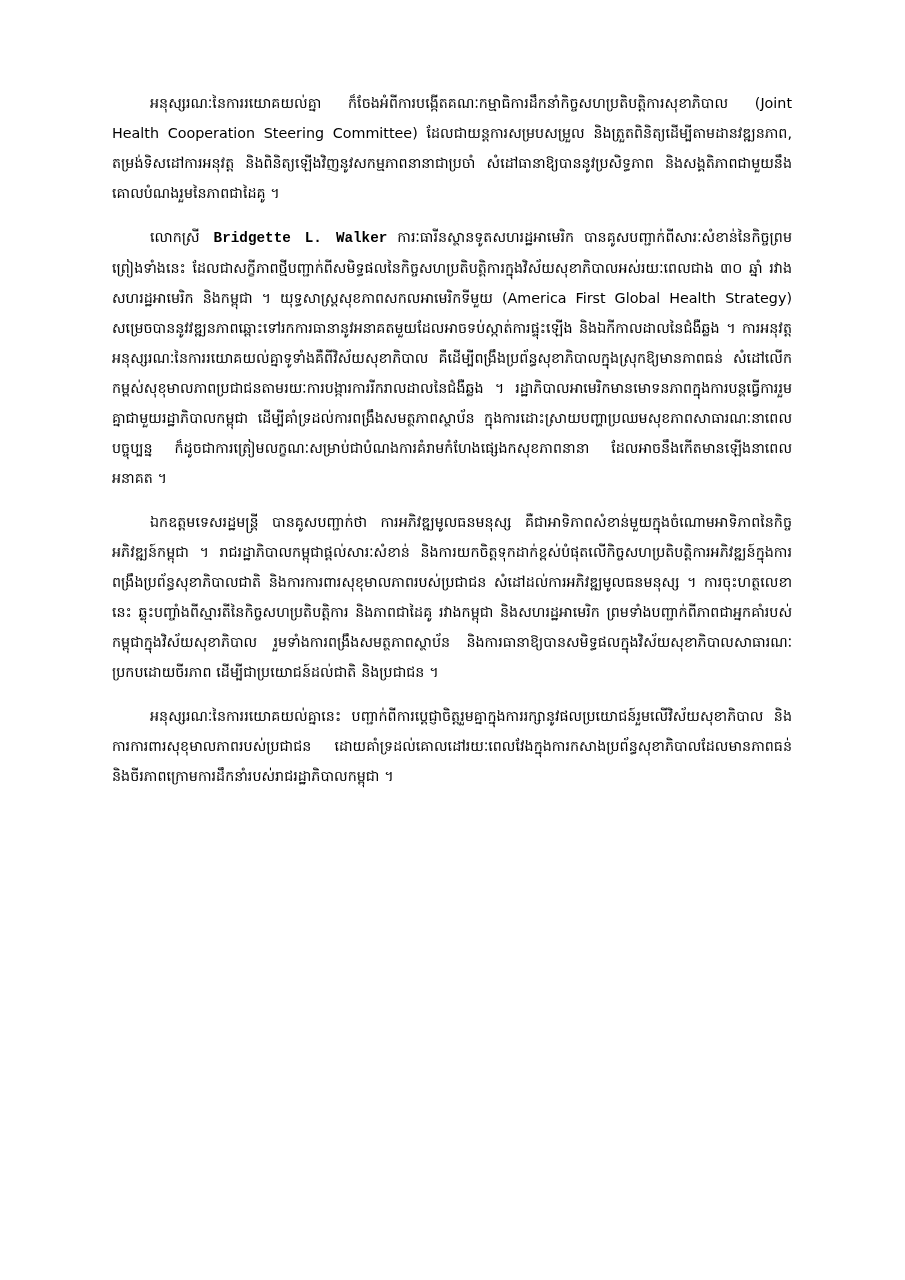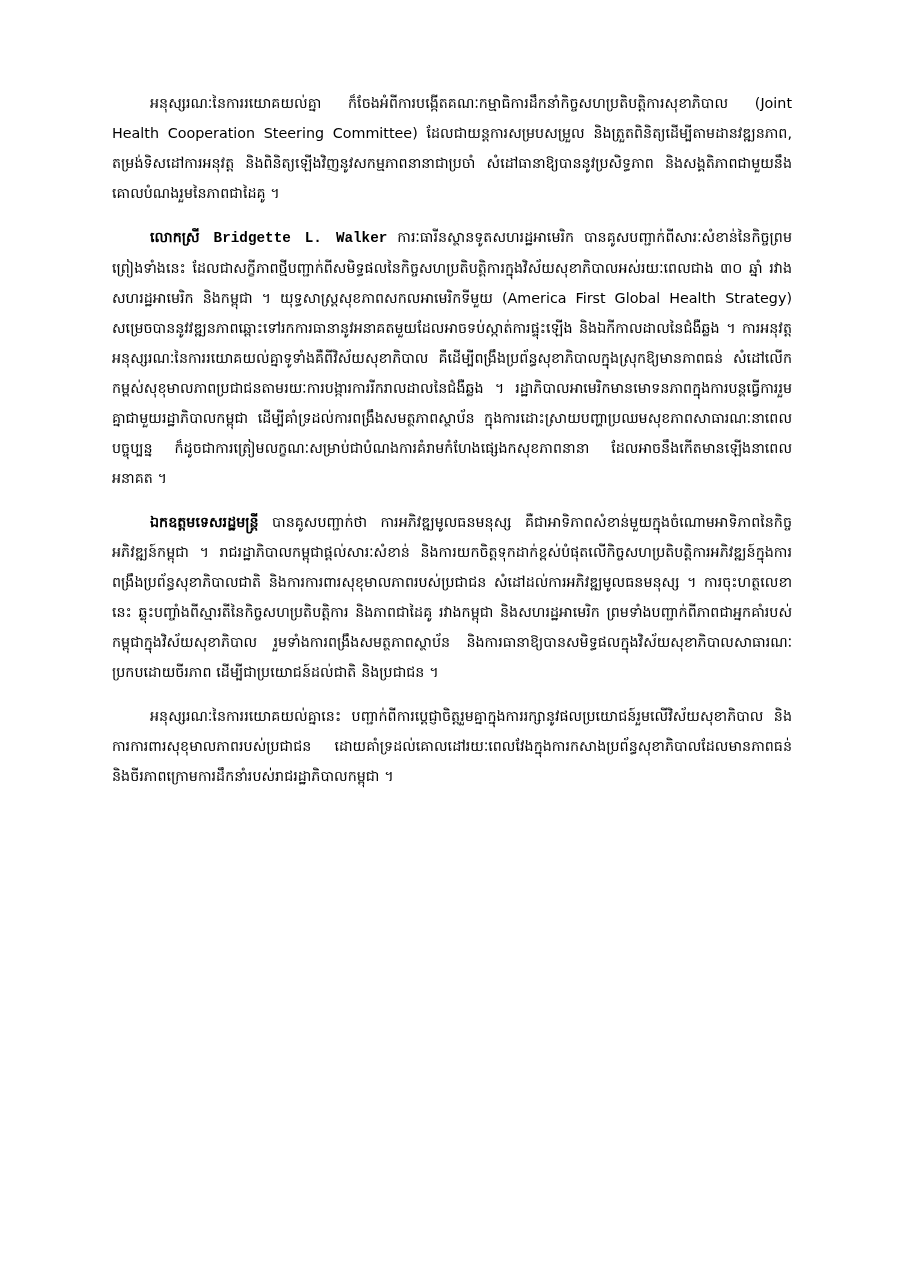--- a/index.html
+++ b/index.html
@@ -34,21 +34,21 @@
     word-spacing: 0.2px;
   }
   p.para .indent {
     display: inline-block;
     width: 38px;
   }
   .lead {
     font-weight: bold;
   }
   .lead-kh {
-    font-weight: bold;
+    font-weight: normal;
   }
   .latin {
     font-family: Liberation Mono, monospace;
   }
 </style>
 </head>
 <body>
 
 <div class="page">
   <div class="doc-body">

